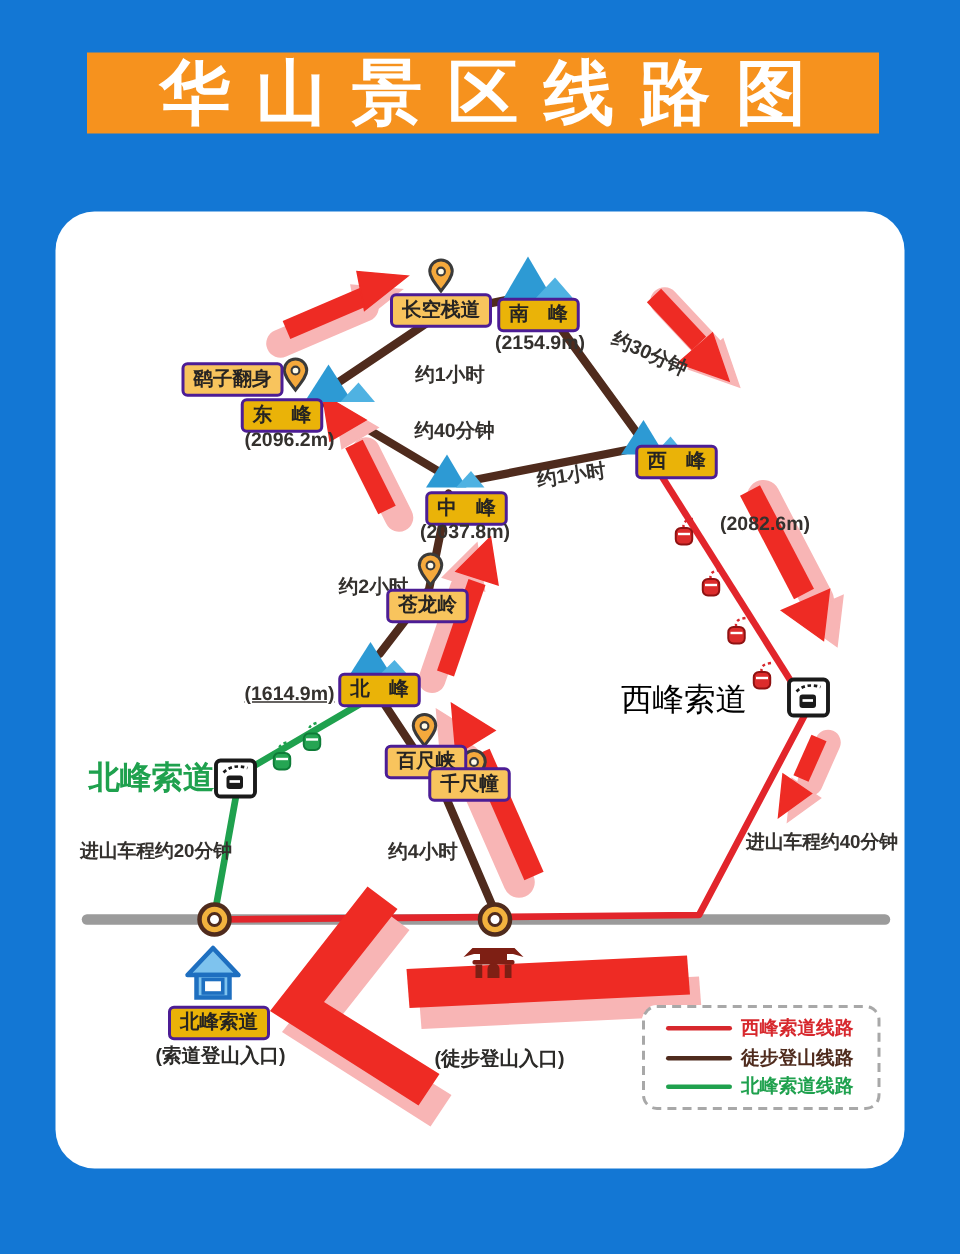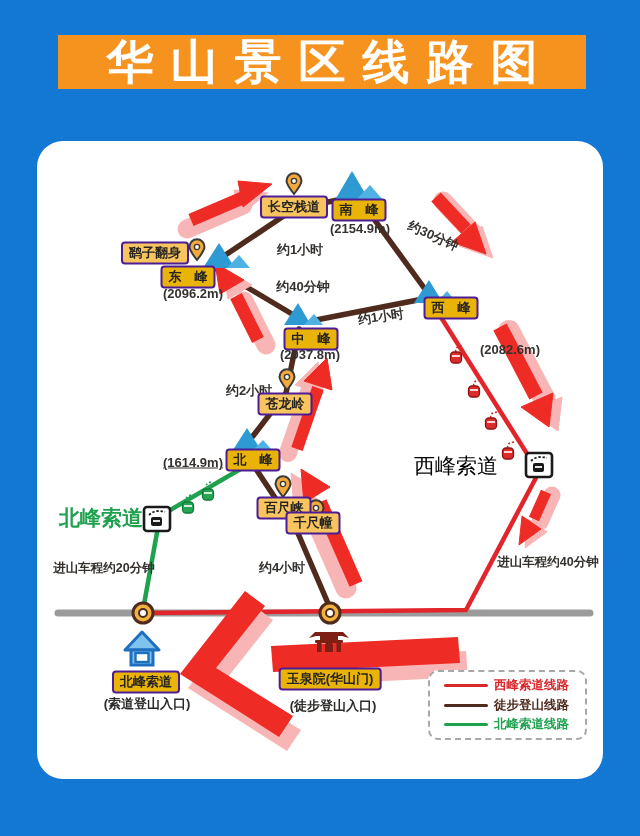--- a/index.html
+++ b/index.html
@@ -323,21 +323,20 @@
 
   <div class="lbl cable-north" style="left:101px;top:518px;">北峰索道</div>
   <div class="lbl drive" style="left:104px;top:568px;">进山车程约20分钟</div>
 
   <div class="lbl cable-west" style="left:456px;top:466px;">西峰索道</div>
   <div class="lbl drive" style="left:548px;top:562px;">进山车程约40分钟</div>
 
   <div class="lbl box blue" style="left:146px;top:682px;">北峰索道</div>
   <div class="lbl sub" style="left:147px;top:704px;text-align:right;">(索道登山入口)</div>
 
-  <div class="lbl box blue" style="left:330px;top:679px;">玉泉院(华山门)</div>
   <div class="lbl sub sub-low" style="left:333px;top:706px;">(徒步登山入口)</div>
 
   <div class="legend">
     <div class="legend-row">
       <span class="legend-line red"></span>
       <span class="legend-label red">西峰索道线路</span>
     </div>
     <div class="legend-row">
       <span class="legend-line dark"></span>
       <span class="legend-label dark">徒步登山线路</span>

